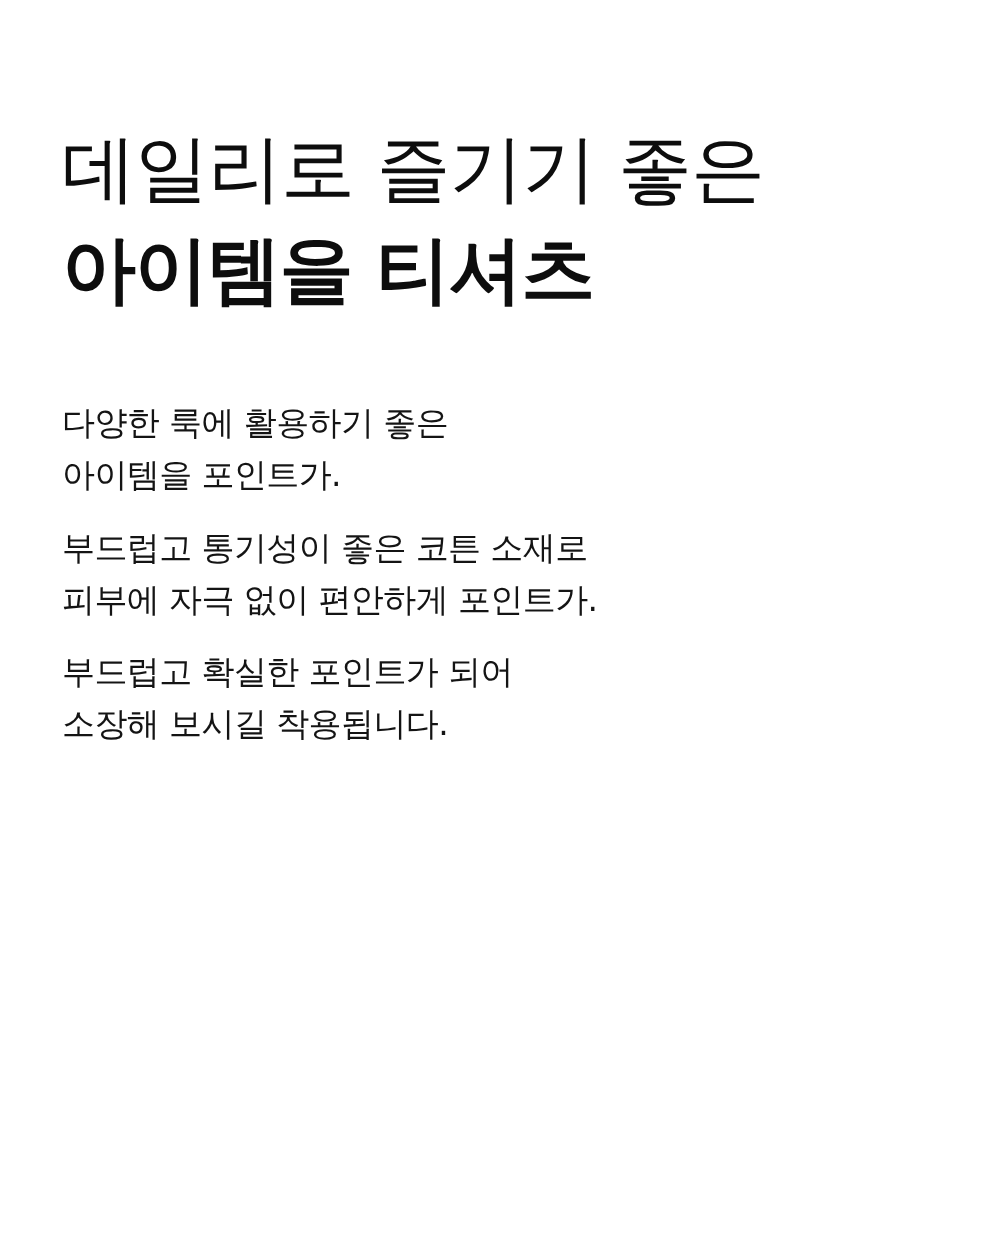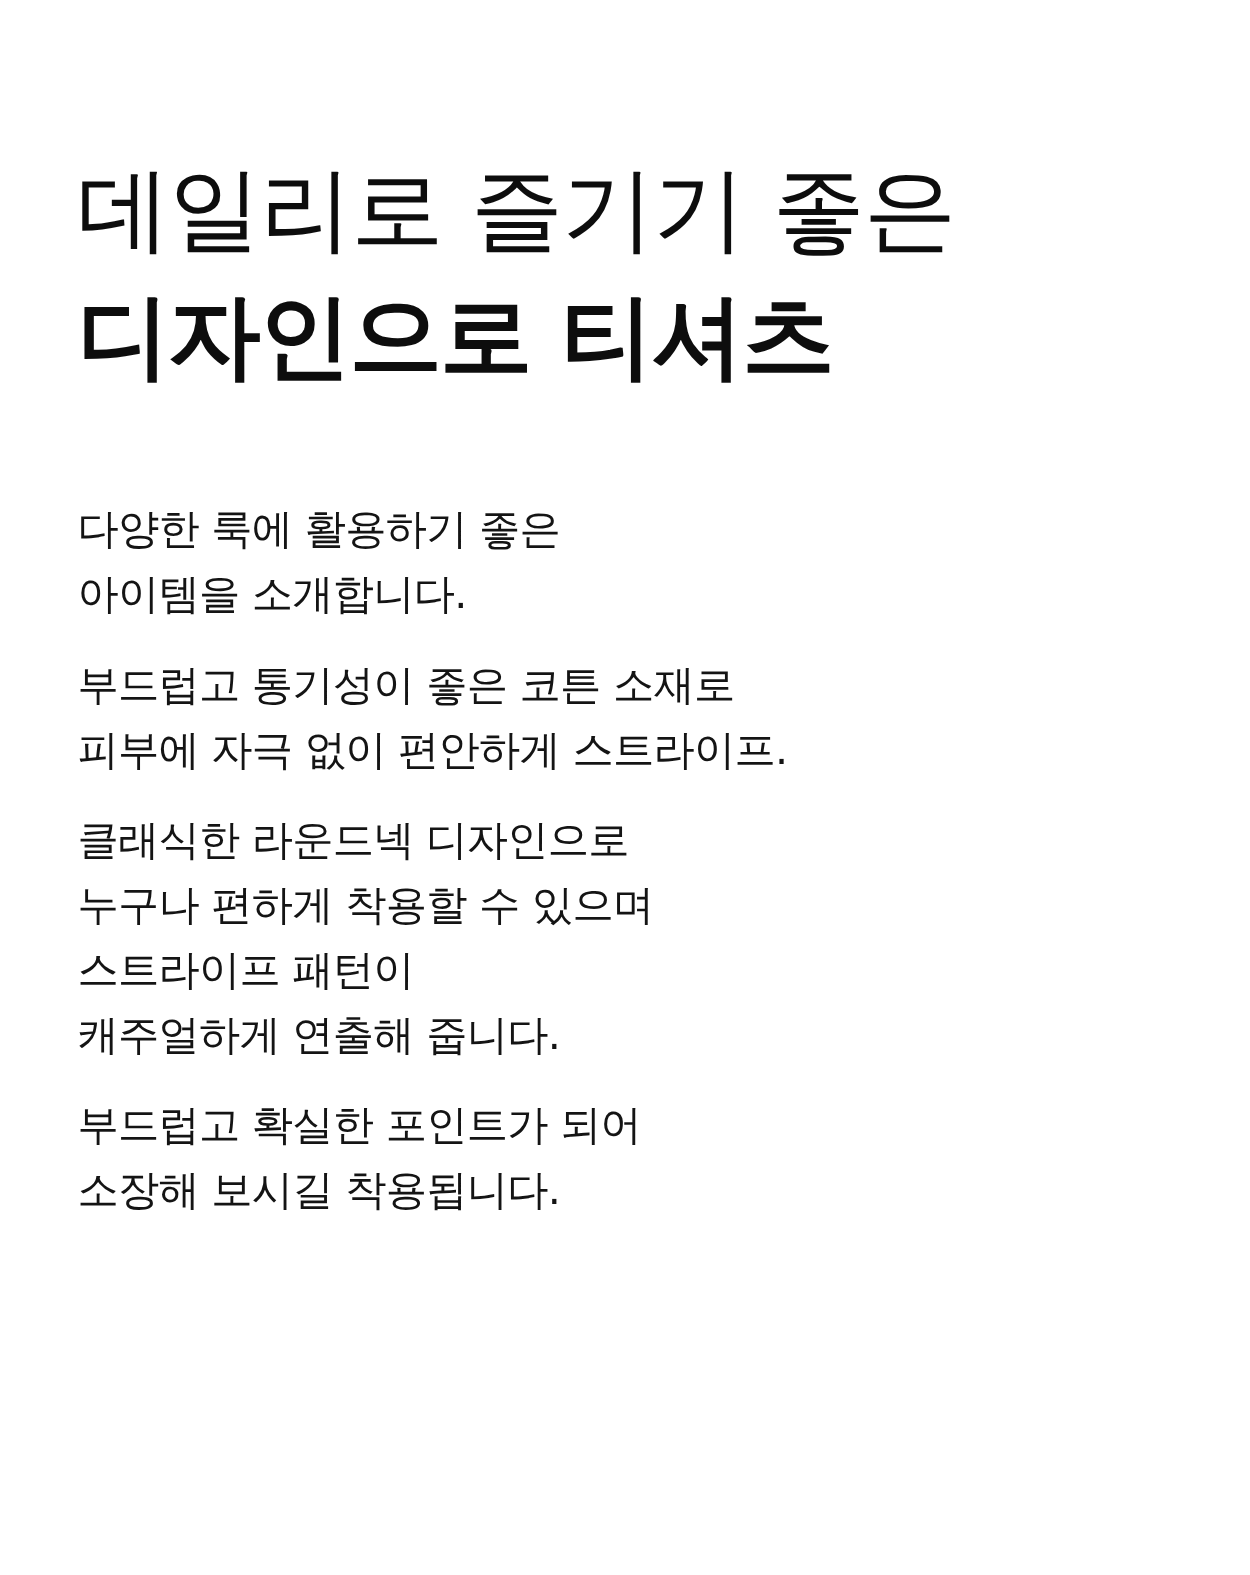--- a/index.html
+++ b/index.html
@@ -53,41 +53,35 @@
     white-space: nowrap;
   }
 </style>
 </head>
 <body>
 
 <div class="page">
 
   <div class="headline">
     <div class="headline-line">데일리로 즐기기 좋은</div>
-    <div class="headline-line emphasis">디자인으로 티셔츠</div>
+    <div class="headline-line emphasis">아이템을 티셔츠</div>
   </div>
 
   <div class="body-copy">
 
     <div class="para">
       <div class="para-line">다양한 룩에 활용하기 좋은</div>
-      <div class="para-line">아이템을 소개합니다.</div>
+      <div class="para-line">아이템을 포인트가.</div>
     </div>
 
     <div class="para">
       <div class="para-line">부드럽고 통기성이 좋은 코튼 소재로</div>
-      <div class="para-line">피부에 자극 없이 편안하게 스트라이프.</div>
+      <div class="para-line">피부에 자극 없이 편안하게 포인트가.</div>
     </div>
 
-    <div class="para">
-      <div class="para-line">클래식한 라운드넥 디자인으로</div>
-      <div class="para-line">누구나 편하게 착용할 수 있으며</div>
-      <div class="para-line">스트라이프 패턴이</div>
-      <div class="para-line">캐주얼하게 연출해 줍니다.</div>
-    </div>
 
     <div class="para">
       <div class="para-line">부드럽고 확실한 포인트가 되어</div>
       <div class="para-line">소장해 보시길 착용됩니다.</div>
     </div>
 
   </div>
 </div>
 
 </body></html>

